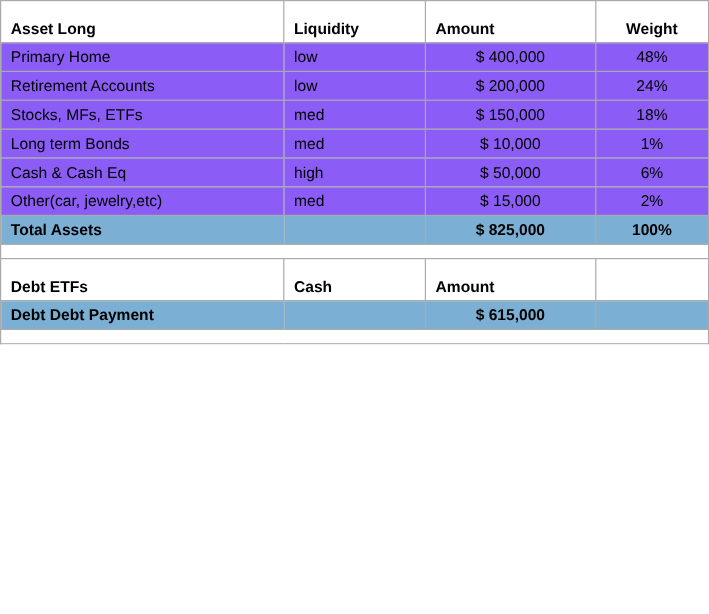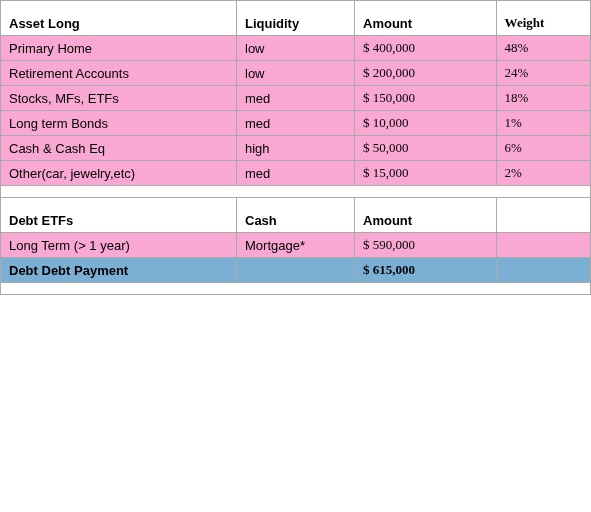--- a/index.html
+++ b/index.html
@@ -16,41 +16,41 @@
     .outer-table {
       width: 591px;
       border-collapse: collapse;
       border: 1px solid #999;
     }
     .outer-table td, .outer-table th {
       border: 1px solid #aaa;
       padding: 4px 8px;
     }
     .data-row td {
-      background: #f9a8d4;
+      background: #8b5cf6;
       margin-top: 40px;
     }
     .total-row td {
       background: #7bafd4;
       font-weight: bold;
     }
     .net-worth-row td {
       background: #7bafd4;
       font-weight: bold;
     }
     .spacer-row td {
       background: #fff;
       height: 12px;
       border: 1px solid #aaa;
     }
     .col-asset { width: 200px; }
     .col-liquidity { width: 100px; }
     .col-amount { width: 120px; }
     .col-weight { width: 80px; }
-    .align-right { text-align: left; font-family: Liberation Serif, serif; }
+    .align-right { text-align: center; }
     .top-header-row td {
       background: #fff;
       font-weight: bold;
       height: 35px;
       vertical-align: bottom;
       padding-bottom: 4px;
     }
   </style>
 </head>
 <body>
@@ -102,38 +102,38 @@
     <td class="align-right">$  50,000</td>
     <td class="align-right">6%</td>
   </tr>
   <tr class="data-row">
     <td>Other(car, jewelry,etc)</td>
     <td>med</td>
     <td class="align-right">$  15,000</td>
     <td class="align-right">2%</td>
   </tr>
 
+  <tr class="total-row">
+    <td>Total Assets</td>
+    <td></td>
+    <td class="align-right">$ 825,000</td>
+    <td class="align-right">100%</td>
+  </tr>
 
   <tr class="spacer-row">
     <td colspan="4"></td>
   </tr>
 
   <tr class="top-header-row">
     <td>Debt ETFs</td>
     <td>Cash</td>
     <td>Amount</td>
     <td></td>
   </tr>
 
-  <tr class="data-row">
-    <td>Long Term (&gt; 1 year)</td>
-    <td>Mortgage*</td>
-    <td class="align-right">$ 590,000</td>
-    <td></td>
-  </tr>
 
   <tr class="total-row">
     <td>Debt Debt Payment</td>
     <td></td>
     <td class="align-right">$ 615,000</td>
     <td></td>
   </tr>
 
   <tr class="spacer-row">
     <td colspan="4"></td>

